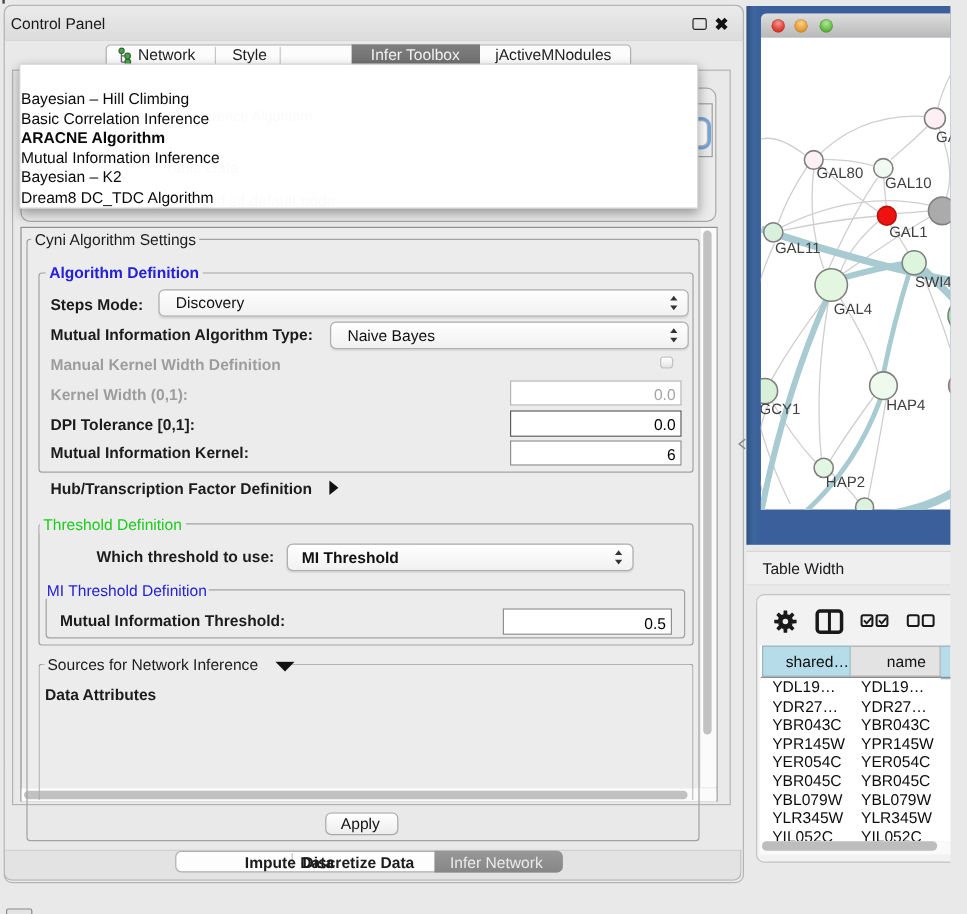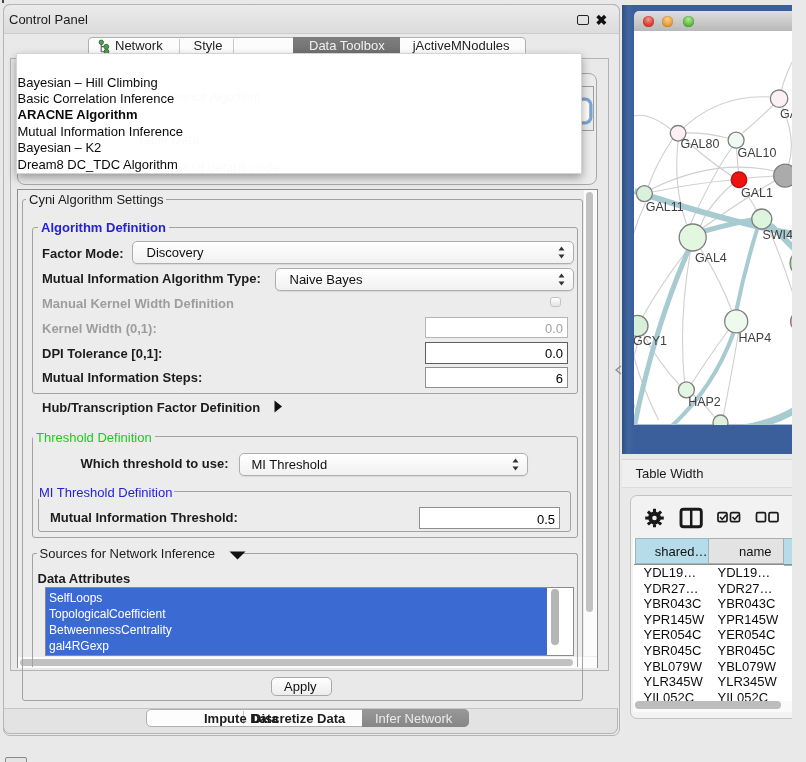--- a/index.html
+++ b/index.html
@@ -34,21 +34,21 @@
   <path d="M4.2 4.5 L4.2 12.8 M4.2 7.6 L8.6 7.6 M4.2 12.8 L8.8 12.8" stroke="#5f6470" stroke-width="1.1" fill="none"></path>
   <circle cx="4.3" cy="3.3" r="2.2" fill="#4da14d" stroke="#2e6b2e" stroke-width="0.9"></circle>
   <circle cx="9.3" cy="7.7" r="2.4" fill="#4da14d" stroke="#2e6b2e" stroke-width="0.9"></circle>
   <circle cx="9.5" cy="12.7" r="2.4" fill="#4da14d" stroke="#2e6b2e" stroke-width="0.9"></circle>
 </svg>
 <div class="abs r13" style="left:115px;top:39px;color:#222;">Network</div>
 <div class="abs" style="left:179.3px;top:39px;width:1px;height:16px;background:#c8c8c8;"></div>
 <div class="abs r13" style="left:193.5px;top:39px;color:#222;">Style</div>
 <div class="abs" style="left:232.9px;top:39px;width:1px;height:16px;background:#c8c8c8;"></div>
 <div class="abs r13" style="left:247.5px;top:57px;color:#0369a1;">Select</div>
-<div class="abs r13" style="left:309px;top:39px;color:#f2f2f2;">Data Toolbox</div>
+<div class="abs r13" style="left:309px;top:39px;color:#f2f2f2;">Infer Toolbox</div>
 <div class="abs r13" style="left:412.7px;top:39px;color:#222;">jActiveMNodules</div>
 
 <div class="abs" style="left:9.5px;top:58px;width:599.5px;height:613px;border:1px solid #b3b3b3;background:#e9e9e9;box-sizing:border-box;"></div>
 
 <div class="abs" style="left:16.5px;top:72.5px;width:580px;height:112px;border:1px solid #a9a9a9;border-radius:8px;background:#ececec;box-sizing:border-box;"></div>
 <div class="abs" style="left:30px;top:86.3px;width:564px;height:44.4px;border:1px solid #9e9e9e;background:#ececec;box-sizing:border-box;"></div>
 <div class="abs" style="left:450px;top:100px;width:140px;height:22px;border-radius:5px;background:#fff;border:1px solid #b5b5b5;box-shadow:0 0 0 2.5px rgba(85,150,216,0.8);box-sizing:border-box;"></div>
 
 <div class="abs" style="left:16.5px;top:189.3px;width:581px;height:479.2px;border:1px solid #8f8f8f;background:#ececec;box-sizing:border-box;"></div>
 
@@ -57,21 +57,21 @@
 
 <div class="abs" style="left:17.5px;top:656.5px;width:579px;height:11px;background:#fbfbfb;"></div>
 <div class="abs" style="left:20px;top:658.5px;width:553px;height:7.5px;background:#c1c1c1;border-radius:4px;"></div>
 
 <div class="grp" style="left:22px;top:198.5px;width:559px;height:500px;"></div>
 <div class="grplab" style="left:26px;top:193px;color:#1c1c1c;">Cyni Algorithm Settings</div>
 
 <div class="grp" style="left:32px;top:227px;width:544px;height:165.3px;"></div>
 <div class="grplab" style="left:38px;top:221px;color:#2521d6;font-weight:bold;">Algorithm Definition</div>
 
-<div class="abs b13" style="left:42px;top:246.5px;">Factor Mode:</div>
+<div class="abs b13" style="left:42px;top:246.5px;">Steps Mode:</div>
 <div class="combo" style="left:131.5px;top:241px;width:440px;height:20.5px;">
   <div class="ct">Discovery</div>
   <svg class="arr" viewBox="0 0 9 15">
         <path d="M1.5 5.5 L4.5 1.5 L7.5 5.5 Z M1.5 9.5 L4.5 13.5 L7.5 9.5 Z" fill="#333"></path>
       </svg>
 </div>
 
 <div class="abs b13" style="left:42px;top:272px;">Mutual Information Algorithm Type:</div>
 <div class="combo" style="left:274.5px;top:268px;width:297px;height:20.5px;">
   <div class="ct">Naive Bayes</div>
@@ -86,36 +86,36 @@
 <div class="abs b13 gray" style="left:42px;top:321.5px;">Kernel Width (0,1):</div>
 <div class="tfield" style="left:425px;top:316.5px;width:143px;height:21.5px;border:1px solid #b5b5b5;color:#a3a3a3;box-sizing:border-box;">
       <span style="position:absolute;right:4px;top:4px;">0.0</span>
     </div>
 
 <div class="abs b13" style="left:42px;top:346.5px;">DPI Tolerance [0,1]:</div>
 <div class="tfield" style="left:425px;top:341.5px;width:143px;height:22px;border:1.5px solid #5e5e5e;color:#000;box-sizing:border-box;">
       <span style="position:absolute;right:4px;top:4px;">0.0</span>
     </div>
 
-<div class="abs b13" style="left:42px;top:370.5px;">Mutual Information Steps:</div>
+<div class="abs b13" style="left:42px;top:370.5px;">Mutual Information Kernel:</div>
 <div class="tfield" style="left:425px;top:366.5px;width:143px;height:21.5px;border:1px solid #8f8f8f;color:#000;box-sizing:border-box;">
       <span style="position:absolute;right:4px;top:4px;">6</span>
     </div>
 
 <div class="abs b13" style="left:42px;top:400.5px;">Hub/Transcription Factor Definition</div>
 <svg class="abs" style="left:272.5px;top:400px;" width="10" height="13" viewBox="0 0 10 13">
       <path d="M1.5 0.5 L9 6.5 L1.5 12.5 Z" fill="#111"></path>
     </svg>
 
 <div class="grp" style="left:32px;top:435.5px;width:544px;height:100.5px;"></div>
 <div class="grplab" style="left:33px;top:430.5px;color:#1ccc1c;">Threshold Definition</div>
 
 <div class="abs b13" style="left:80.5px;top:457px;text-align:right;">Which threshold to use:</div>
 <div class="combo" style="left:238.5px;top:453px;width:287.5px;height:20.5px;">
-  <div class="ct" style="left:12px;">MI Threshold</div>
+  <div class="ct" style="left:12px;font-weight:bold;">MI Threshold</div>
   <svg class="arr" viewBox="0 0 9 15">
         <path d="M1.5 5.5 L4.5 1.5 L7.5 5.5 Z M1.5 9.5 L4.5 13.5 L7.5 9.5 Z" fill="#333"></path>
       </svg>
 </div>
 
 <div class="grp" style="left:37.7px;top:490.7px;width:531px;height:39.8px;"></div>
 <div class="grplab" style="left:37px;top:485.9px;color:#2521d6;padding:0 2px;">MI Threshold Definition</div>
 
 <div class="abs b13" style="left:50px;top:511px;">Mutual Information Threshold:</div>
 <div class="tfield" style="left:419px;top:507px;width:141px;height:22px;border:1px solid #8f8f8f;color:#000;box-sizing:border-box;">
@@ -123,25 +123,20 @@
     </div>
 
 <div class="grp" style="left:32.2px;top:553px;width:543.8px;height:113px;border-bottom:none;border-bottom-left-radius:0;border-bottom-right-radius:0;"></div>
 <div class="grplab" style="left:36.5px;top:547.3px;color:#1c1c1c;padding-right:26px;">Sources for Network Inference</div>
 <svg class="abs" style="left:228.5px;top:550.8px;" width="17" height="9" viewBox="0 0 17 9">
       <path d="M0.5 0.5 L16.5 0.5 L8.5 8.5 Z" fill="#111"></path>
     </svg>
 
 <div class="abs b13" style="left:37.5px;top:571.5px;">Data Attributes</div>
 
-<div class="abs" style="left:45px;top:586.5px;width:529px;height:69px;border:1px solid #8b8b8b;background:#fff;box-sizing:border-box;overflow:hidden;">
-  <div style="position:absolute;left:0;top:0;width:501px;height:67px;background:#3b6bd2;"></div>
-  <div style="position:absolute;left:3px;top:2px;font-size:12px;line-height:16.3px;color:#fff;white-space:nowrap;">SelfLoops<br>TopologicalCoefficient<br>BetweennessCentrality<br>gal4RGexp</div>
-  <div style="position:absolute;left:505px;top:1.5px;width:8px;height:56px;background:#b5b5b5;border-radius:4.5px;"></div>
-</div>
 
 <div class="abs" style="left:16px;top:52.5px;width:564px;height:119.5px;background:#ffffff;border:1px solid #d4d4d4;box-shadow:0 4px 10px rgba(0,0,0,0.35);border-radius:1px;">
   <div style="position:absolute;left:0.5px;top:21px;font-size:13px;line-height:16.4px;color:#0a0a0a;white-space:nowrap;">Bayesian – Hill Climbing<br>Basic Correlation Inference<br><b>ARACNE Algorithm</b><br>Mutual Information Inference<br>Bayesian – K2<br>Dream8 DC_TDC Algorithm</div>
   <div style="position:absolute;left:140px;top:36px;font-size:12px;color:rgba(140,140,140,0.045);">Inference Algorithm</div>
   <div style="position:absolute;left:120px;top:78px;font-size:13px;color:rgba(140,140,140,0.04);">Table Data</div>
   <div style="position:absolute;left:110px;top:106px;font-size:13px;color:rgba(140,140,140,0.045);">galFiltered.sif default node</div>
 </div>
 
 <div class="abs" style="left:271px;top:676.5px;width:61px;height:19.5px;border:1px solid #a9a9a9;border-radius:5px;background:linear-gradient(#ffffff,#ededed);box-sizing:border-box;"></div>
 <div class="abs r13" style="left:284px;top:680px;color:#111;">Apply</div>

